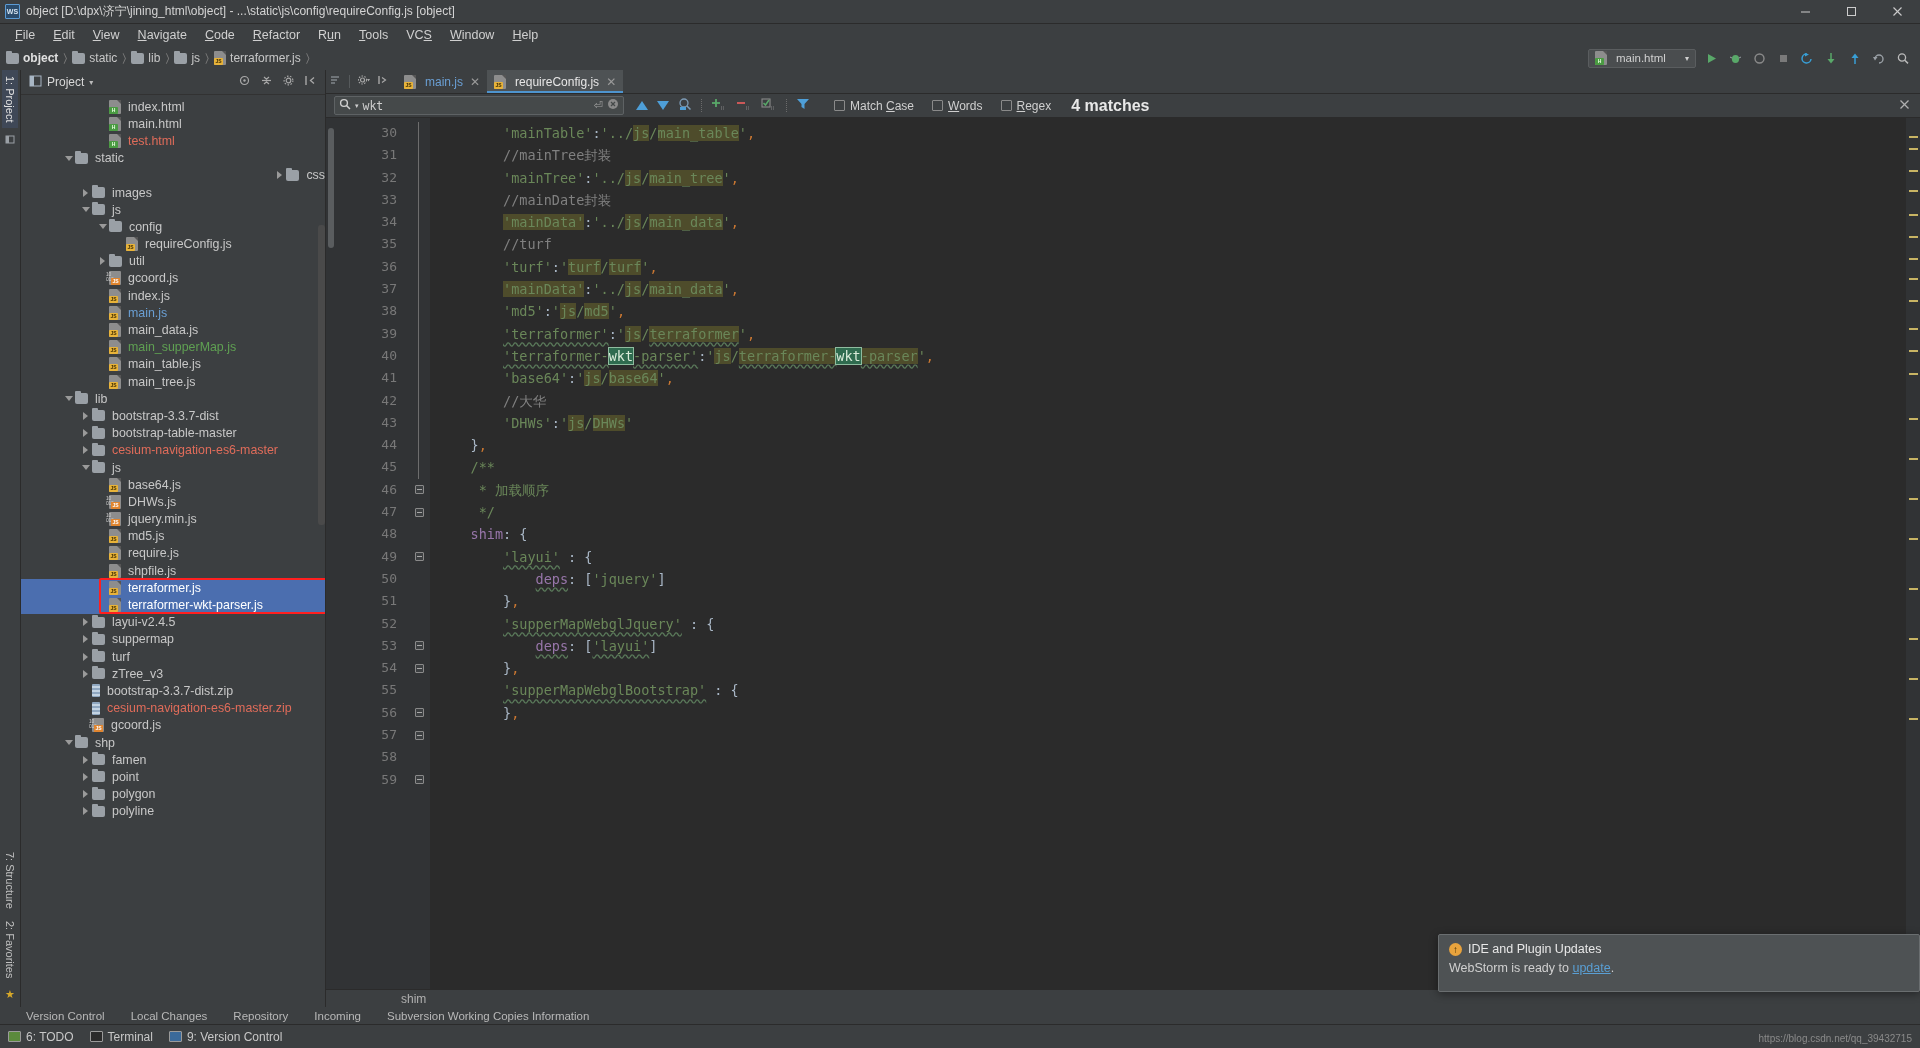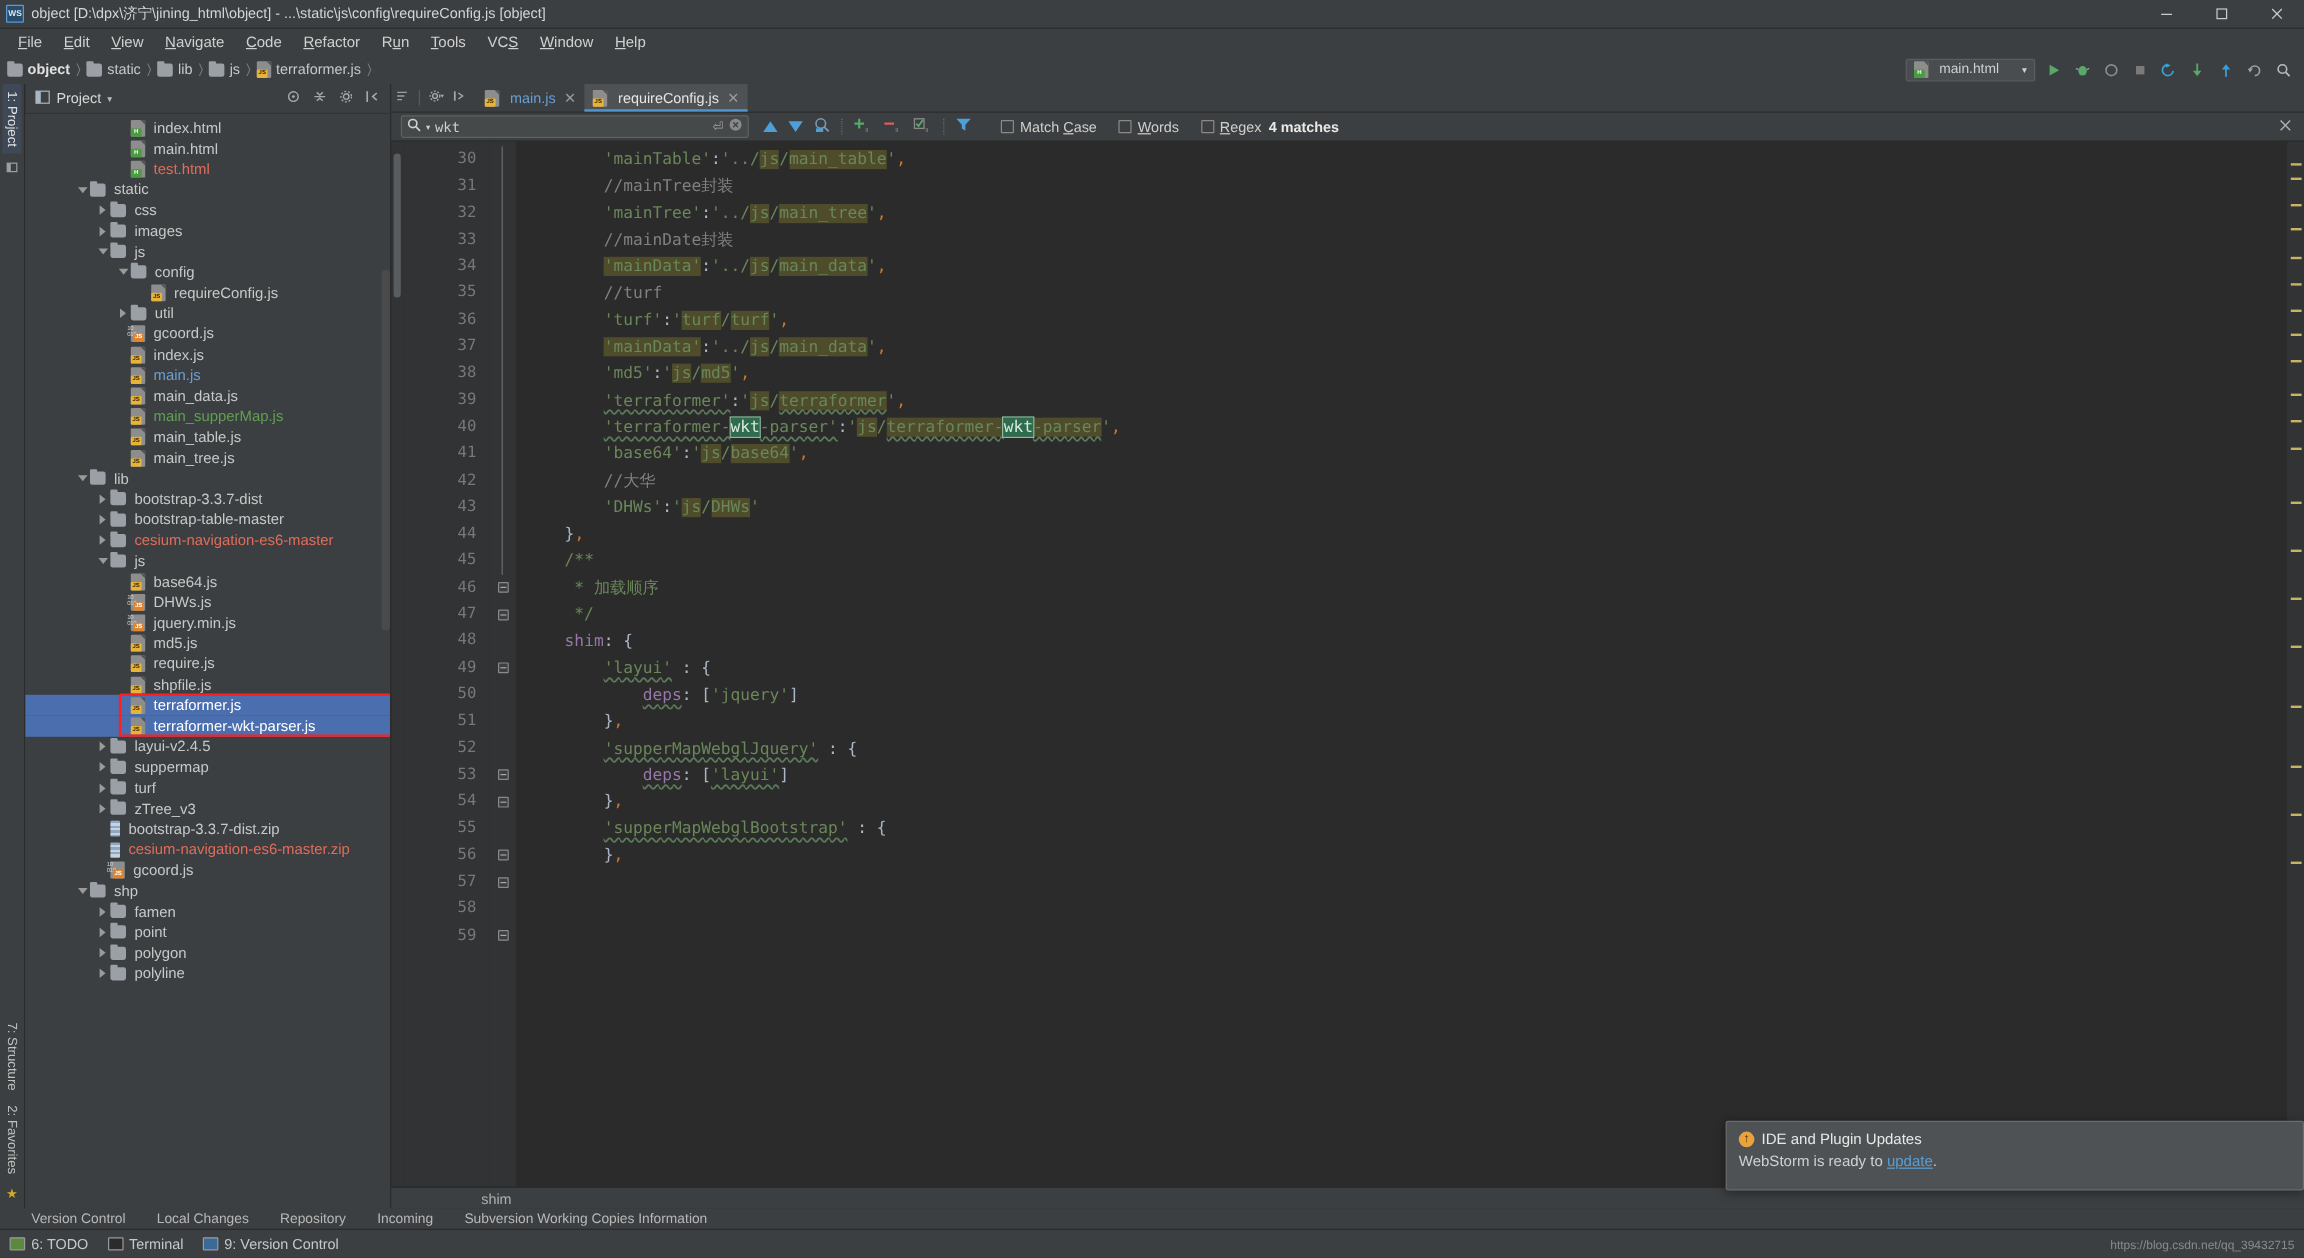--- a/index.html
+++ b/index.html
@@ -95,21 +95,21 @@
   .findbar { height:24px; background:#3c3f41; display:flex; align-items:center; gap:6px; padding:0 8px; flex:0 0 24px; border-bottom:1px solid #2b2b2b; position:relative;}
   .find-input { width:290px; height:19px; background:#45494a; border:1px solid #5e6264; border-radius:2px; display:flex; align-items:center; padding:0 4px; gap:4px; }
   .find-input .txt { font-family:"DejaVu Sans Mono", monospace; font-size:11.5px; color:#cfcfcf; flex:1; }
   .find-ico-group { display:flex; align-items:center; gap:9px; margin-left:6px; }
   .arrow-up, .arrow-dn { width:0;height:0;border-left:6px solid transparent;border-right:6px solid transparent; }
   .arrow-up { border-bottom:9px solid #4e9fd8; }
   .arrow-dn { border-top:9px solid #4e9fd8; }
   .fsep { width:1px; height:13px; border-left:1px dotted #6b6b6b; }
   .cbx { width:11px; height:11px; border:1px solid #8a8a8a; background:#3c3f41; border-radius:1px; flex:0 0 11px; }
   .cb-wrap { display:flex; align-items:center; gap:5px; font-size:12px; color:#cfcfcf; margin-left:4px; }
-  .matches { font-size:12px; color:#e8e8e8; font-weight:bold; }
+  .matches { font-size:16px; color:#e8e8e8; font-weight:bold; margin-left:14px; }
   .find-close { margin-left:auto; color:#b0b0b0; font-size:13px; padding-right:2px; }
 
   .code-wrap { flex:1 1 auto; display:flex; min-height:0; background:#2b2b2b; position:relative; overflow:hidden; }
   .gutter-scroll { width:10px; background:#313335; flex:0 0 10px; position:relative; }
   .gutter-scroll .thumb { position:absolute; left:2px; width:6px; background:#5a5d5f; border-radius:3px; top:10px; height:120px;}
   .gutter { width:72px; flex:0 0 72px; background:#313335; font-family:"DejaVu Sans Mono", monospace; font-size:13px; color:#787878; text-align:right; padding-top:4px; position:relative;}
   .gline { height:22.3px; line-height:22.3px; padding-right:11px; }
   .foldcol { width:22px; flex:0 0 22px; background:#313335; padding-top:4px; position:relative; }
   .fold { height:22.3px; display:flex; align-items:center; justify-content:center; }
   .fold-box { width:9px; height:9px; border:1px solid #8a8a8a; background:#3c3f41; position:relative; border-radius:1px; }
@@ -368,21 +368,21 @@
             </span>
             <span class="tlabel c-red">test.html</span>
           </div>
           <div class="trow" style="padding-left: 42px;">
             <span class="twist">
               <span class="tri-d"></span>
             </span>
             <span class="ico folder-ico"></span>
             <span class="tlabel c-grey">static</span>
           </div>
-          <div class="trow" style="padding-left: 59px;">
+          <div class="trow" style="padding-left: 59px; justify-content: flex-end;">
             <span class="twist">
               <span class="tri-r"></span>
             </span>
             <span class="ico folder-ico"></span>
             <span class="tlabel c-grey">css</span>
           </div>
           <div class="trow" style="padding-left: 59px;">
             <span class="twist">
               <span class="tri-r"></span>
             </span>

